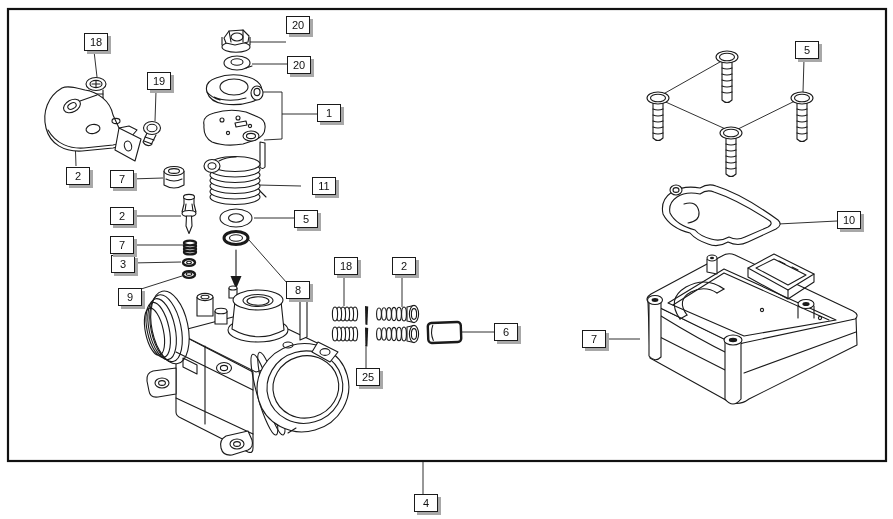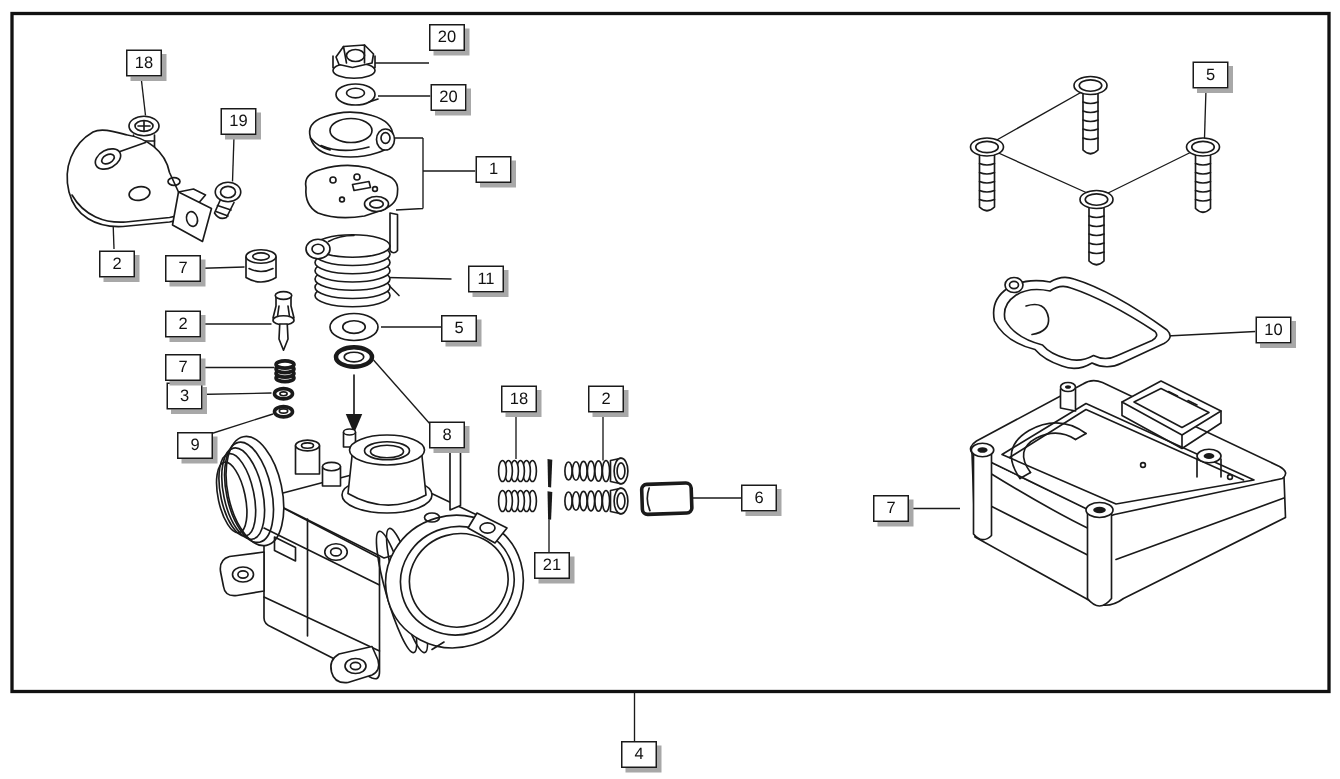--- a/index.html
+++ b/index.html
@@ -380,16 +380,16 @@
 <div class="callout" style="left:312px;top:177px">11</div>
 <div class="callout" style="left:110px;top:236px">7</div>
 <div class="callout" style="left:110px;top:207px">2</div>
 <div class="callout" style="left:392px;top:257px">2</div>
 <div class="callout" style="left:795px;top:41px">5</div>
 <div class="callout" style="left:582px;top:330px">7</div>
 <div class="callout" style="left:837px;top:211px">10</div>
 <div class="callout" style="left:147px;top:72px">19</div>
 <div class="callout" style="left:84px;top:33px">18</div>
 <div class="callout" style="left:286px;top:16px">20</div>
-<div class="callout" style="left:356px;top:368px">21</div>
+<div class="callout" style="left:356px;top:368px">25</div>
 <div class="callout" style="left:287px;top:56px">20</div>
 
 </div>
 
 </body></html>

